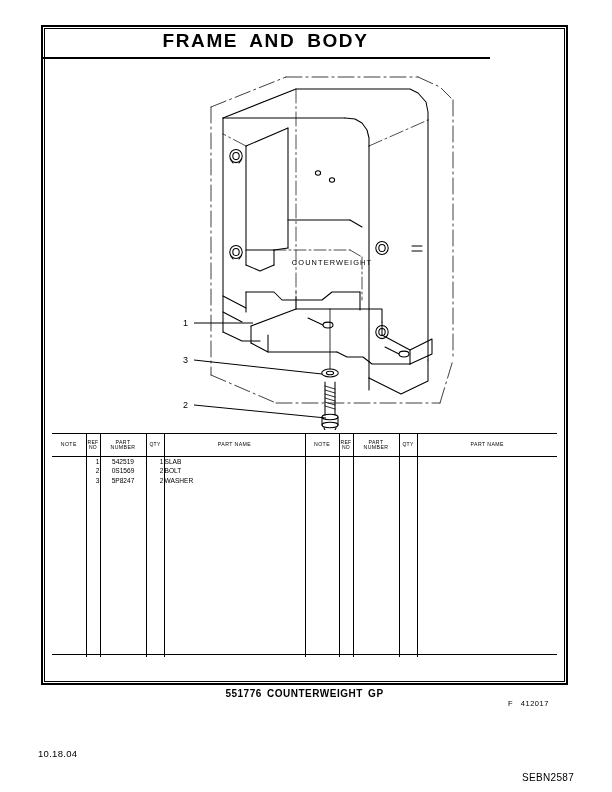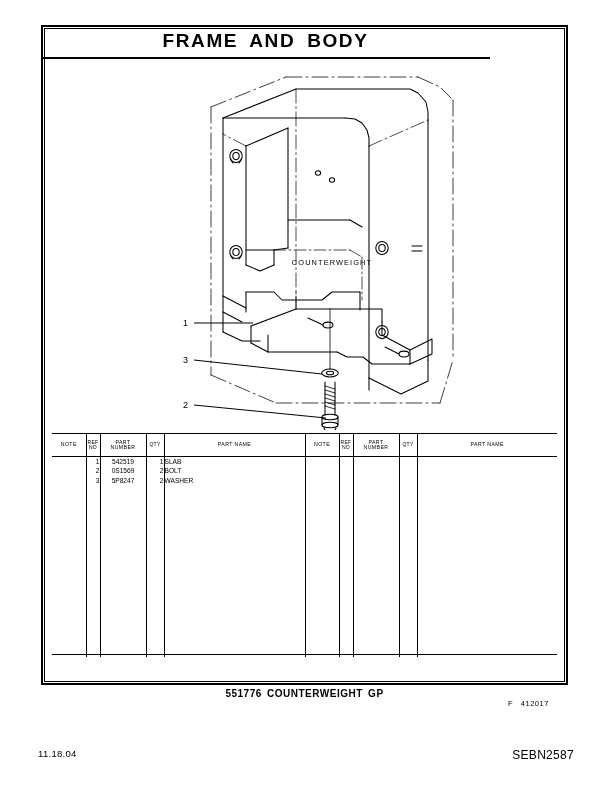--- a/index.html
+++ b/index.html
@@ -166,22 +166,22 @@
   #footer-date {
     position: absolute;
     left: 38px;
     top: 748px;
     font-size: 9.5px;
     letter-spacing: 0.3px;
   }
   #footer-code {
     position: absolute;
     right: 38px;
-    top: 748px;
-    font-size: 12px;
+    top: 772px;
+    font-size: 10px;
     letter-spacing: 0.3px;
   }
 
   .dwg-label {
     font-family: "Liberation Sans", sans-serif;
     font-size: 7.4px;
     letter-spacing: 1.1px;
     font-weight: normal;
   }
   .callout-num {
@@ -429,14 +429,14 @@
   </table>
 </div>
 <div id="col-bottom-line"></div>
 
 <div id="drawing-ref">F   412017</div>
 
 <div id="caption">
   <div id="caption-title">551776 COUNTERWEIGHT GP</div>
 </div>
 
-<div id="footer-date">11.18.04</div>
+<div id="footer-date">10.18.04</div>
 <div id="footer-code">SEBN2587</div>
 
 </body></html>

